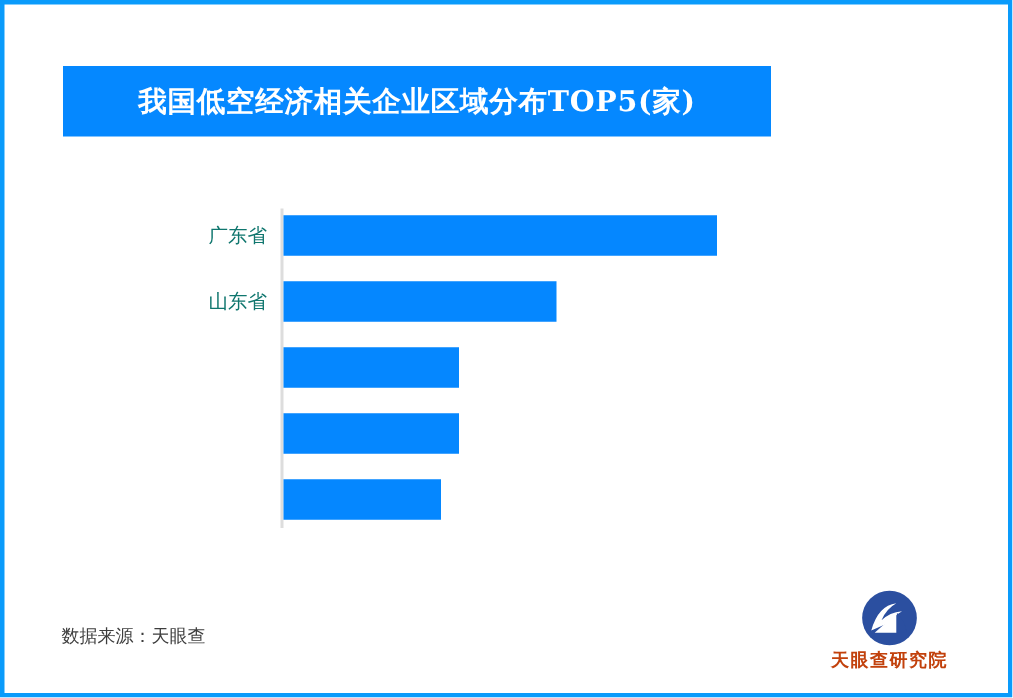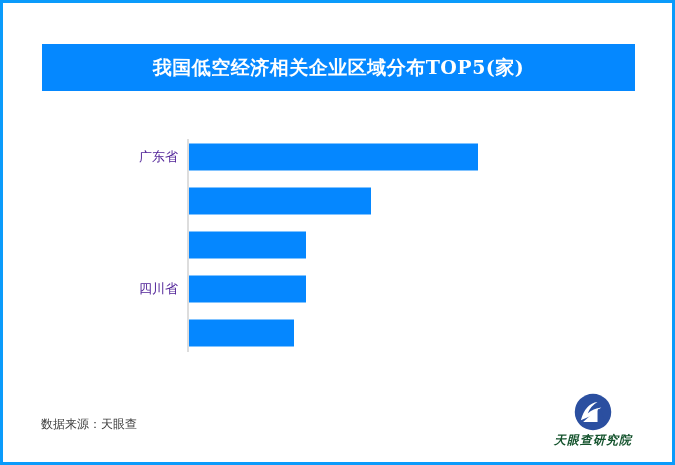--- a/index.html
+++ b/index.html
@@ -18,21 +18,21 @@
     background: #ffffff;
     border: 3px solid #0a9bfb;
     overflow: hidden;
   }
 
   
   .title-banner {
     position: absolute;
     left: 39px;
     top: 41px;
-    width: 593px;
+    width: 472px;
     height: 47px;
     background: #0588ff;
     display: flex;
     align-items: center;
     justify-content: center;
   }
 
   .title-text {
     color: #ffffff;
     font-family: "DejaVu Serif", "Liberation Serif", serif;
@@ -77,21 +77,21 @@
   }
 
   .row-label {
     position: absolute;
     left: 60px;
     top: 50%;
     transform: translateY(-50%);
     width: 115px;
     text-align: right;
     font-size: 13px;
-    color: #4c1d95;
+    color: #0f766e;
     font-family: "DejaVu Sans", "Liberation Sans", sans-serif;
     white-space: nowrap;
   }
 
   .bar {
     position: absolute;
     left: 186px;
     top: 50%;
     transform: translateY(-50%);
     height: 27px;
@@ -122,51 +122,50 @@
 
   .logo-mark {
     width: 40px;
     height: 40px;
     display: block;
   }
 
   .logo-text {
     margin-top: 1px;
     font-size: 12px;
-    color: #14532d;
+    color: #c2410c;
     letter-spacing: 1px;
     white-space: nowrap;
     font-weight: bold;
-    font-style: italic;
   }
 </style>
 </head>
 <body>
 
 <div class="page">
 
   <div class="title-banner">
     <div class="title-text">我国低空经济相关企业区域分布TOP5(家)</div>
   </div>
 
   <div class="chart">
     <div class="axis-line"></div>
     <div class="rows" id="chart-rows">
         <div class="row" style="top: 2px;">
           <div class="row-label">广东省</div>
           <div class="bar" style="width: 289px;"></div>
         </div>
         <div class="row" style="top: 46px;">
+          <div class="row-label">山东省</div>
           <div class="bar" style="width: 182px;"></div>
         </div>
         <div class="row" style="top: 90px;">
           <div class="bar" style="width: 117px;"></div>
         </div>
         <div class="row" style="top: 134px;">
-          <div class="row-label">四川省</div>
           <div class="bar" style="width: 117px;"></div>
         </div>
         <div class="row" style="top: 178px;">
           <div class="bar" style="width: 105px;"></div>
         </div>
       </div>
   </div>
 
   <div class="source-note">数据来源：天眼查</div>
 

